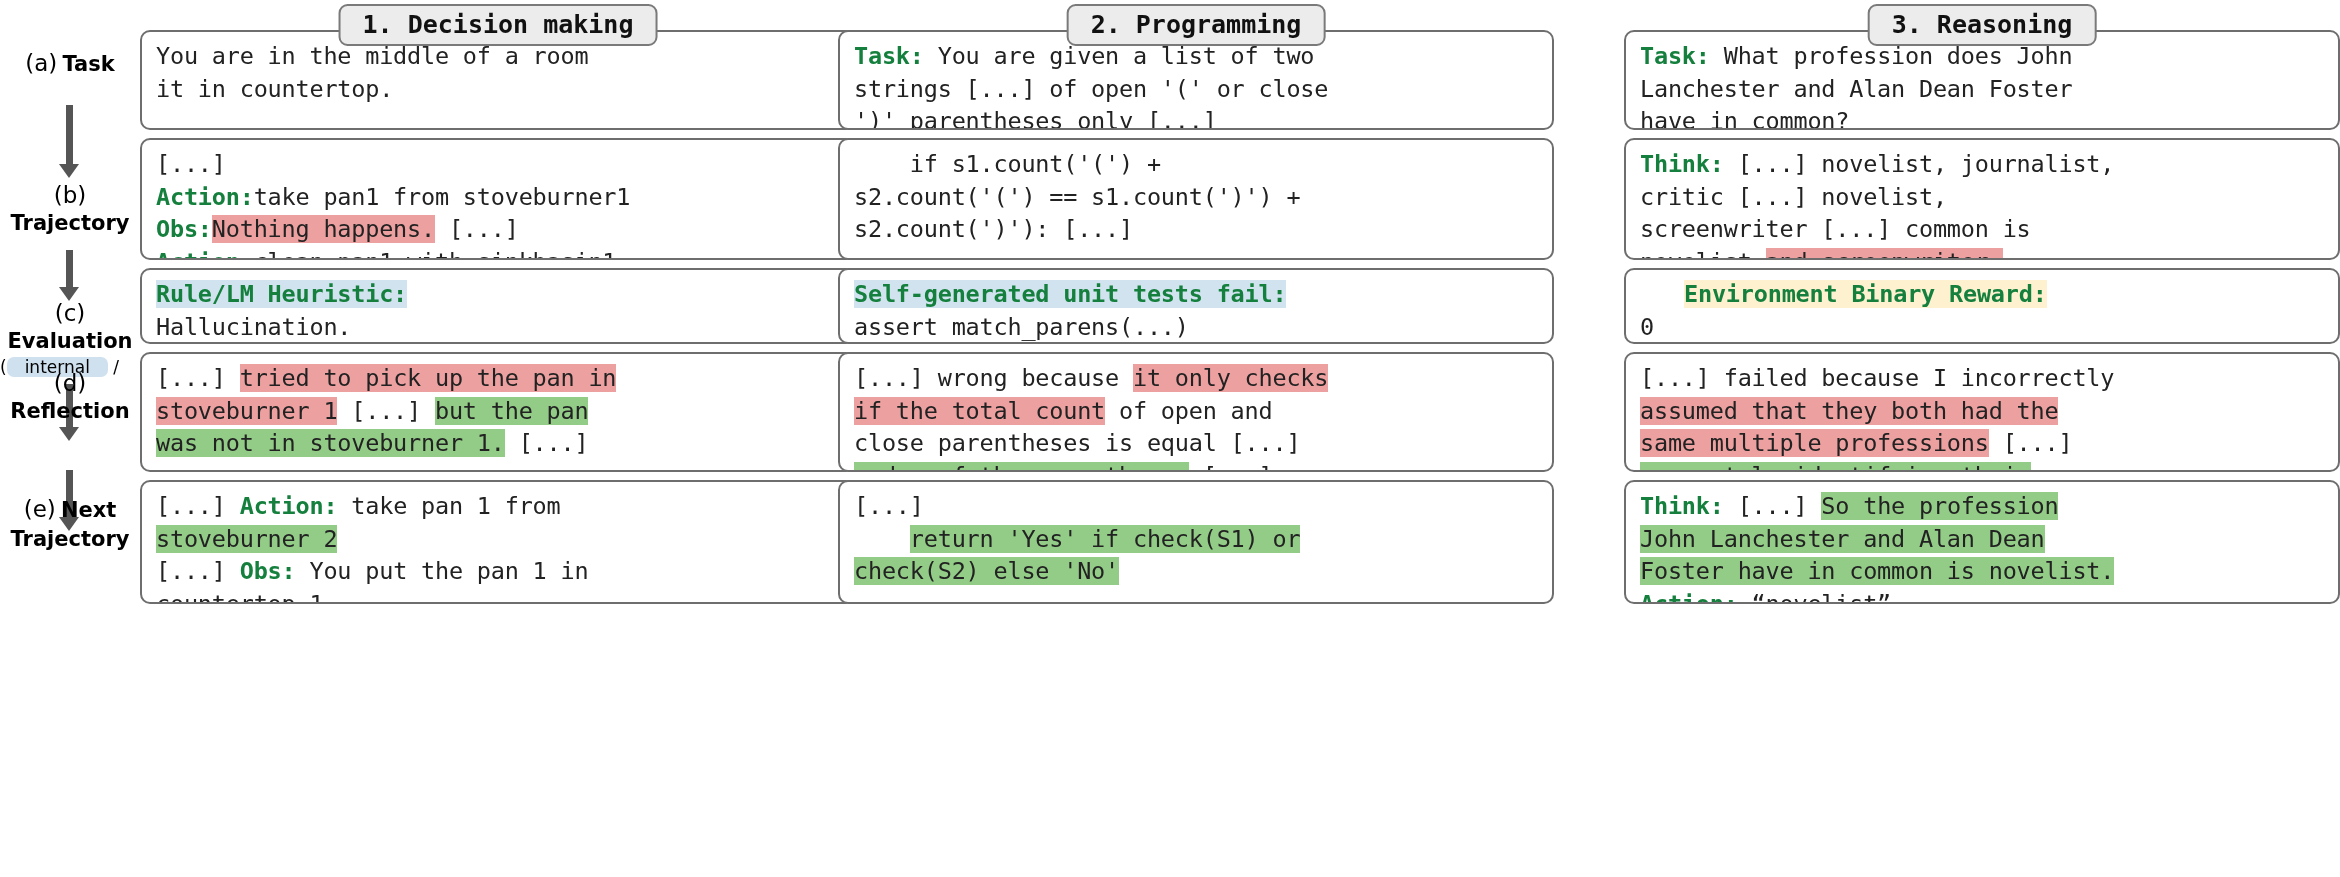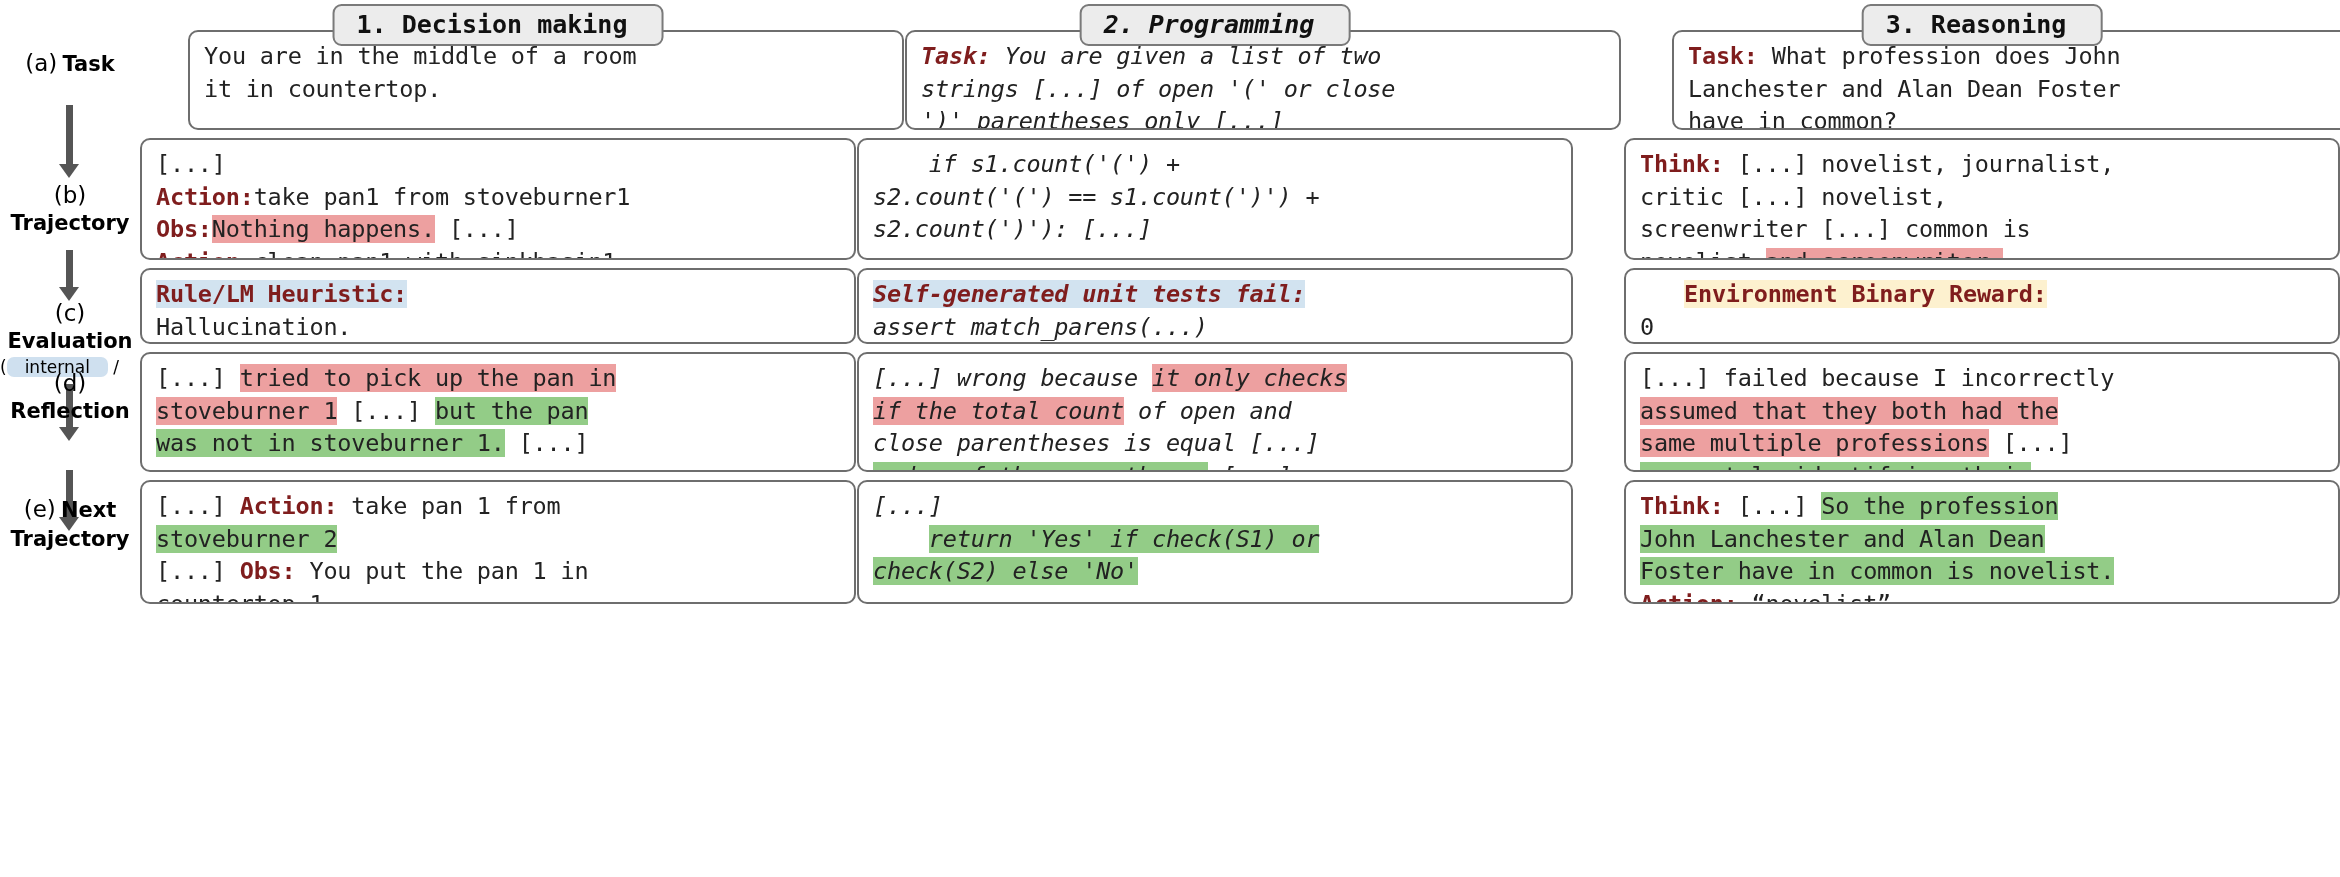--- a/index.html
+++ b/index.html
@@ -19,43 +19,43 @@
   
   .arrow{position:absolute;left:66px;width:7px;background:#555;}
   .arrow::after{content:"";position:absolute;left:-7px;bottom:-13px;
     border-left:10px solid transparent;border-right:10px solid transparent;
     border-top:14px solid #555;}
 
   
   .cols{position:absolute;left:140px;top:0;width:2200px;height:877px;}
   .col{position:absolute;top:0;width:716px;height:877px;}
   .col.c1{left:0;}
-  .col.c2{left:717px;font-style:italic;}
+  .col.c2{left:698px;}
   .col.c3{left:1484px;}
 
   .tab{position:absolute;top:4px;left:50%;transform:translateX(-50%);
     background:#ececec;border:2px solid #7a7a7a;border-radius:9px;
-    padding:4px 34px 5px 22px;font-family:"DejaVu Sans Mono",monospace;
+    padding:4px 22px 5px 22px;font-family:"DejaVu Sans Mono",monospace;
     font-weight:bold;font-size:25px;color:#111;white-space:nowrap;z-index:3;}
 
   .box{position:absolute;left:0;width:100%;box-sizing:border-box;
     border:2px solid #6e6e6e;border-radius:10px;background:#fff;
     padding:8px 12px 8px 14px;overflow:hidden;}
 
   .box .ln{font-family:"DejaVu Sans Mono",monospace;font-size:23.5px;
     line-height:32.5px;color:#222;white-space:pre;letter-spacing:-0.2px;}
-  .box .ln b{font-weight:bold;color:#7f1d1d;}
+  .box .ln b{font-weight:bold;color:#15803d;}
 
   .hl-red{background:#eda0a0;}
   .hl-green{background:#93cc87;}
   .hl-blue{background:#d2e3f0;}
   .hl-yellow{background:#fdf1cf;margin-left:44px;}
 
   
-  .r-task{top:30px;height:100px;margin-left:48px;}
+  .r-task{top:30px;height:100px;}
   .r-traj{top:138px;height:122px;}
   .r-eval{top:268px;height:76px;}
   .r-refl{top:352px;height:120px;}
   .r-next{top:480px;height:124px;}
 </style>
 </head>
 <body>
 
 <div class="figure">
 

